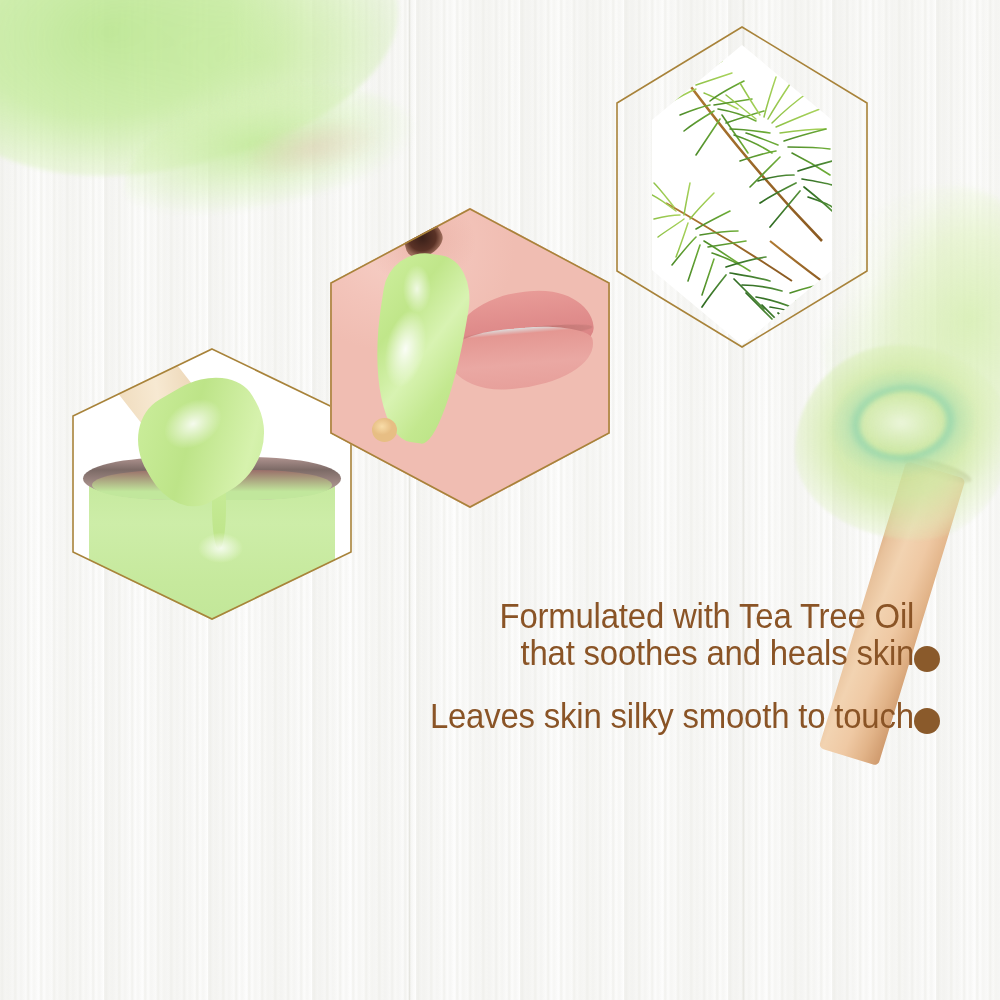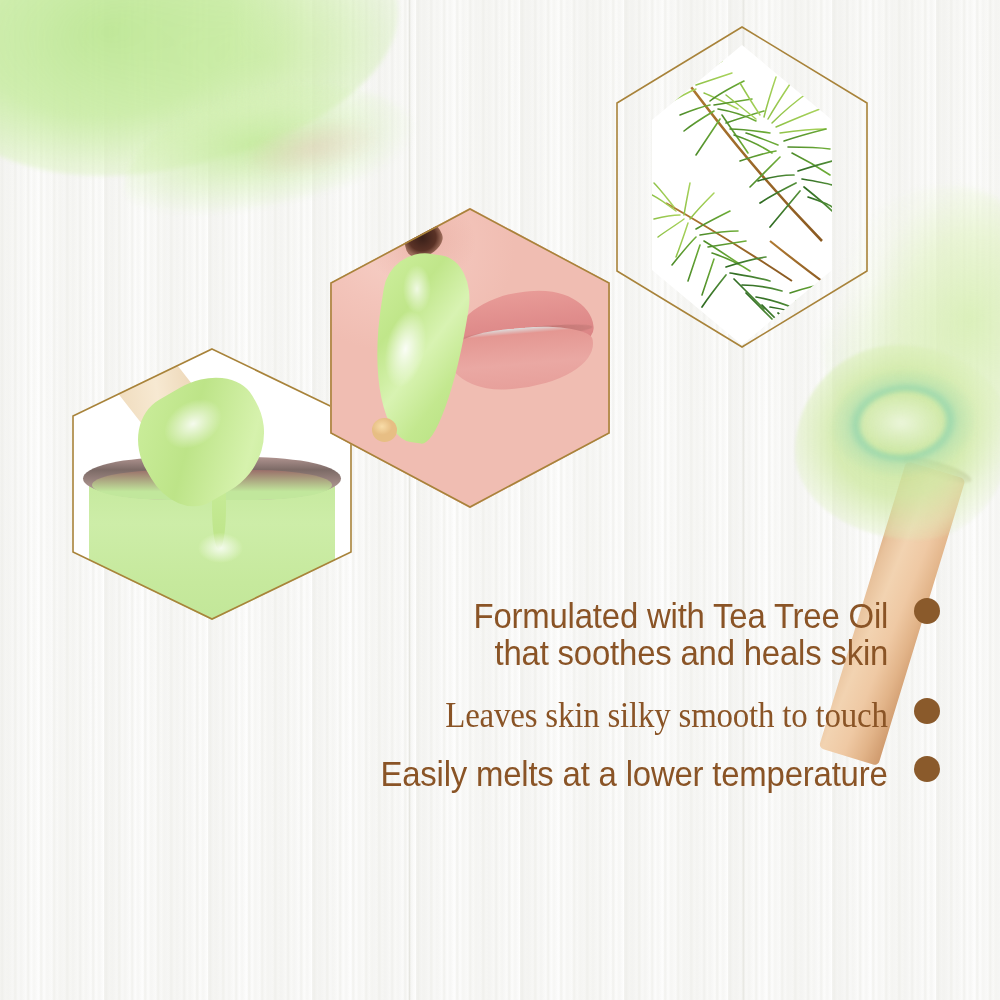--- a/index.html
+++ b/index.html
@@ -250,27 +250,26 @@
   #hex-tea .art { position:absolute; inset:0; background:#ffffff; }
 
   
   #features {
     position:absolute;
     left:60px; top:598px;
     width:880px;
   }
   .feature-row {
     display:flex;
-    align-items:flex-start;
+    align-items:flex-end;
     justify-content:flex-end;
-    gap:26px;
   }
   #feature-0 { margin-bottom:26px; }
   #feature-1 { margin-bottom:22px; }
-  #feature-2 { margin-bottom:22px;font-family:Liberation Serif, serif; }
+  #feature-2 { margin-bottom:22px; }
 
   .feature-text {
     text-align:right;
     color:#8a5426;
     font-size:35px;
     line-height:1.05;
     font-weight:400;
     letter-spacing:-0.2px;
     transform:scaleX(.94);
     transform-origin:right center;
@@ -473,20 +472,16 @@
 that soothes and heals skin</div>
       <div class="bullet"></div>
     </div>
 
 
     <div class="feature-row" id="feature-2">
       <div class="feature-text">Leaves skin silky smooth to touch</div>
       <div class="bullet"></div>
     </div>
 
-    <div class="feature-row" id="feature-3">
-      <div class="feature-text">Easily melts at a lower temperature</div>
-      <div class="bullet"></div>
-    </div>
 
   </div>
 
 </div>
 
 </body></html>

